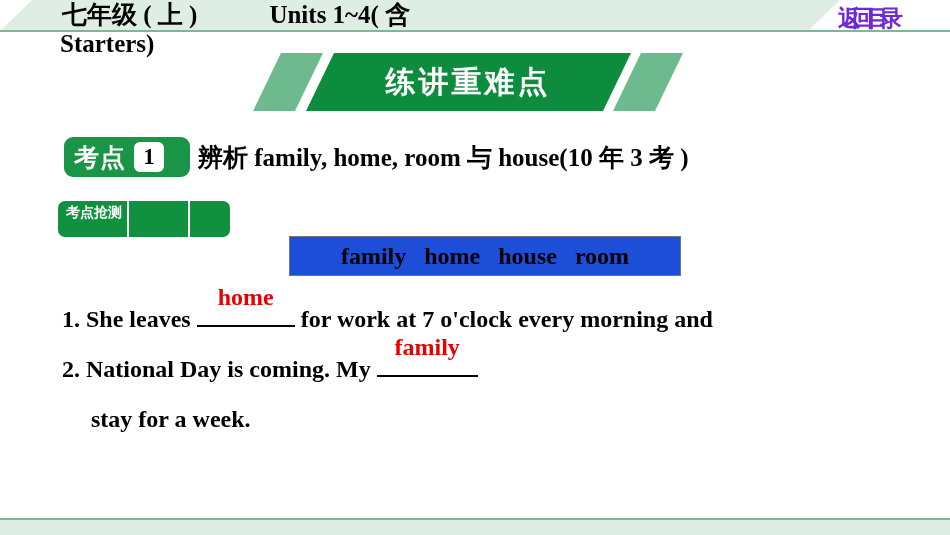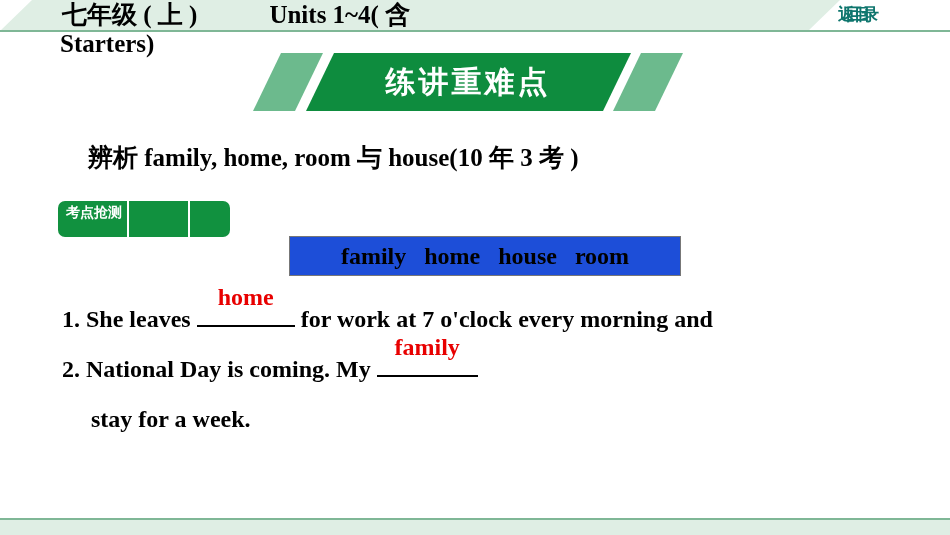--- a/index.html
+++ b/index.html
@@ -59,23 +59,23 @@
     position: absolute;
     left: 60px; top: 30px;
     font-size: 25px;
     font-weight: bold;
     color: #000000;
     white-space: nowrap;
   }
   .return-link {
     position: absolute;
     left: 838px; top: 3px;
-    font-size: 17px;
-    font-weight: bold;
-    color: #0f766e;
+    font-size: 23px;
+    font-weight: bold;
+    color: #6d28d9;
     white-space: nowrap;
     letter-spacing: -9px;
     font-family: Liberation Sans, sans-serif;
     cursor: pointer;
   }
 
   
   .banner {
     position: absolute;
     left: 253px; top: 53px;
@@ -148,21 +148,21 @@
     margin-left: 8px;
     display: flex;
     align-items: center;
     justify-content: center;
     font-size: 23px;
     font-weight: bold;
     color: #000000;
     font-family: "Liberation Serif", serif;
   }
   .kaodian-title {
-    margin-left: 24px;
+    margin-left: 8px;
     font-size: 25px;
     font-weight: bold;
     color: #000000;
     white-space: nowrap;
     font-family: "Liberation Serif", serif;
   }
 
   
   .qiangce {
     position: absolute;
@@ -273,20 +273,24 @@
 <div class="header-title-line2">Starters)</div>
 
 <div class="banner">
   <div class="banner-wing-left"></div>
   <div class="banner-wing-right"></div>
   <div class="banner-main"></div>
   <div class="banner-text">练讲重难点</div>
 </div>
 
 <div class="kaodian-row">
+  <div class="kaodian-badge">
+    <span class="kaodian-badge-label">考点</span>
+    <span class="kaodian-num">1</span>
+  </div>
   <div class="kaodian-title">辨析 family, home, room 与 house(10 年 3 考 )</div>
 </div>
 
 <div class="qiangce">
   <div class="qiangce-sep s1"></div>
   <div class="qiangce-sep s2"></div>
   <div class="qiangce-text">考点抢测</div>
 </div>
 
 <div class="wordbank">

